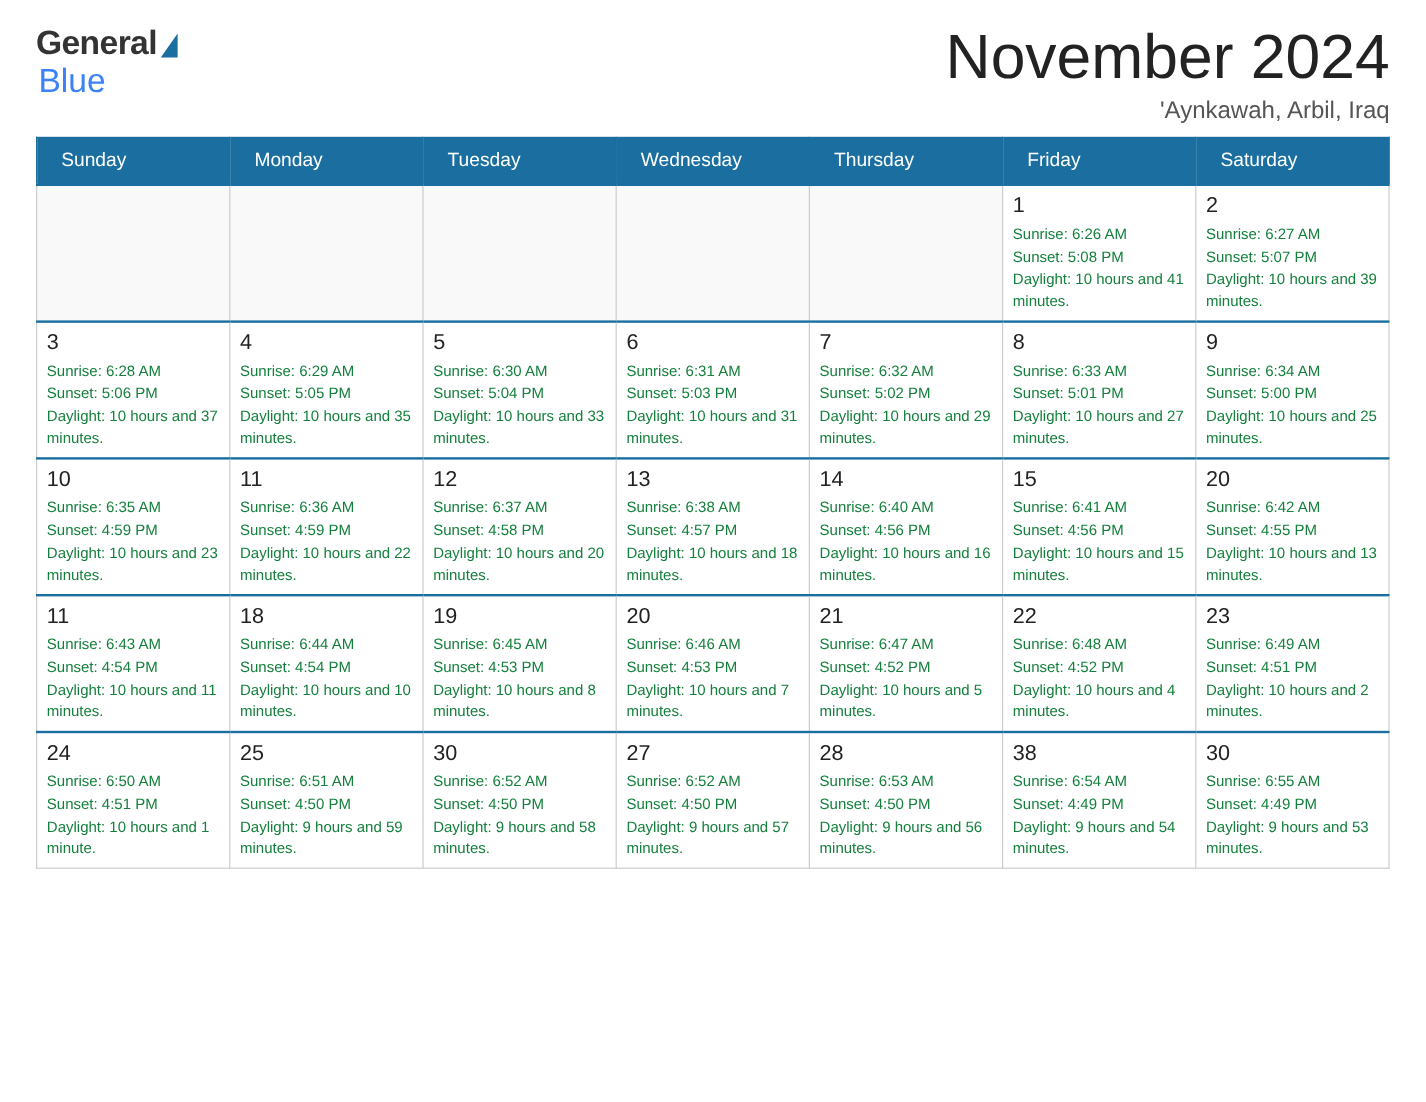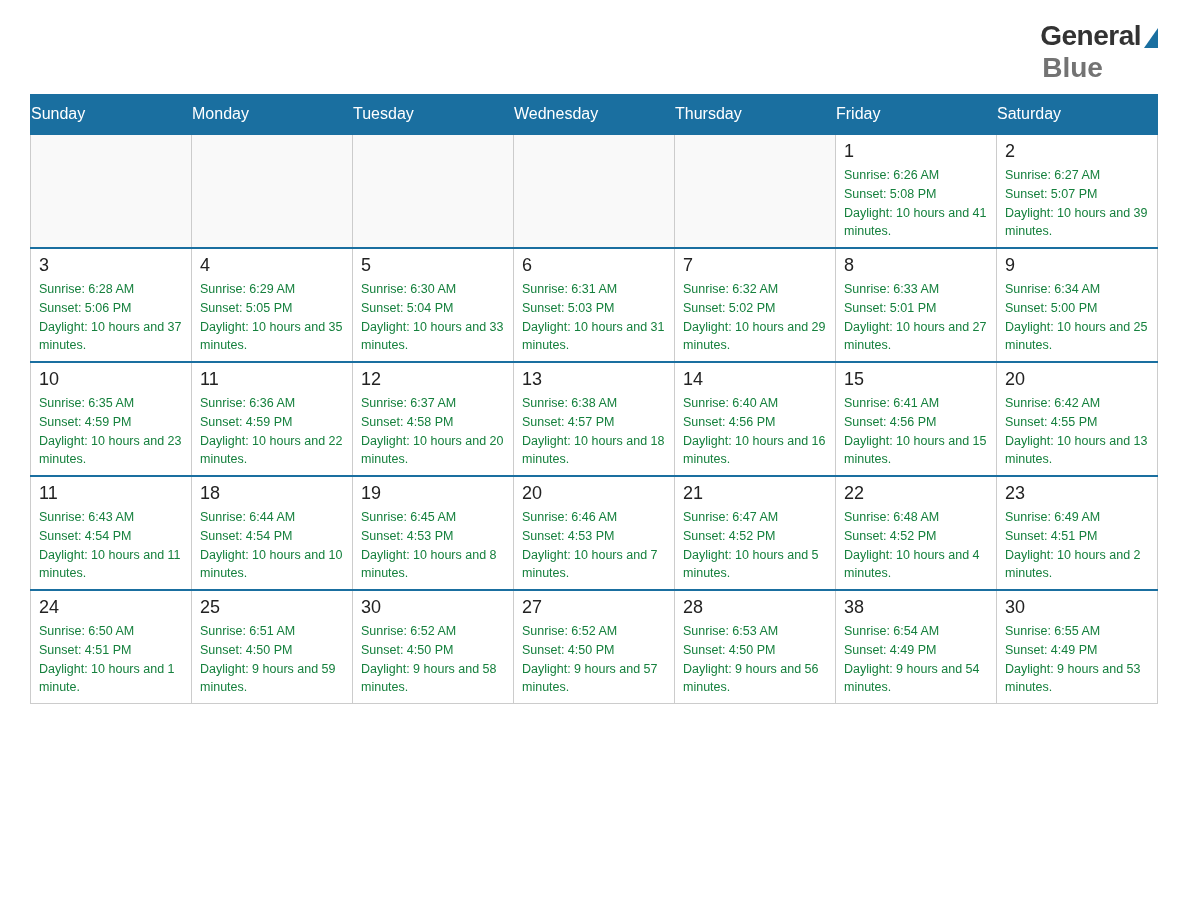--- a/index.html
+++ b/index.html
@@ -6,21 +6,21 @@
     body {
       font-family: Arial, sans-serif;
       background: #fff;
       color: #333;
       width: 1188px;
       min-height: 918px;
       padding: 20px 30px;
     }
     .header {
       display: flex;
-      justify-content: flex-end;
+      justify-content: space-between;
       align-items: flex-start;
     }
     .logo {
       display: flex;
       flex-direction: column;
       align-items: flex-start;
     }
     .logo-top {
       display: flex;
       align-items: center;
@@ -35,22 +35,22 @@
       width: 0;
       height: 0;
       border-left: 14px solid transparent;
       border-right: 0px solid transparent;
       border-bottom: 20px solid #1a6fa0;
       margin-left: 3px;
       margin-top: 4px;
     }
     .logo-blue {
       font-size: 28px;
-      font-weight: bold;
-      color: #737373;
+      font-weight: normal;
+      color: #3b82f6;
       margin-left: 2px;
     }
     .title-section {
       text-align: right;
     }
     .month-title {
       font-size: 52px;
       font-weight: normal;
       color: #222;
       line-height: 1.1;
@@ -63,21 +63,21 @@
     .calendar {
       width: 100%;
       border-collapse: collapse;
       margin-top: 10px;
     }
     .calendar th {
       background-color: #1a6fa0;
       color: #fff;
       font-size: 16px;
       font-weight: normal;
-      padding: 10px 0;
+      padding: 10px 20px;
       text-align: left;
       border: 1px solid #1a6fa0;
     }
     .calendar td {
       vertical-align: top;
       border: 1px solid #ccc;
       padding: 6px 8px;
       width: 14.28%;
       min-height: 120px;
       font-size: 13px;
@@ -112,20 +112,24 @@
 </head>
 <body>
 
 <div class="header">
   <div class="logo">
     <div class="logo-top">
       <span class="logo-general">General</span>
       <div class="logo-triangle"></div>
     </div>
     <span class="logo-blue">Blue</span>
+  </div>
+  <div class="title-section">
+    <div class="month-title">November 2024</div>
+    <div class="location">'Aynkawah, Arbil, Iraq</div>
   </div>
 </div>
 
 <table class="calendar">
   <thead>
     <tr>
     <th>Sunday</th>
         <th>Monday</th>
         <th>Tuesday</th>
         <th>Wednesday</th>

